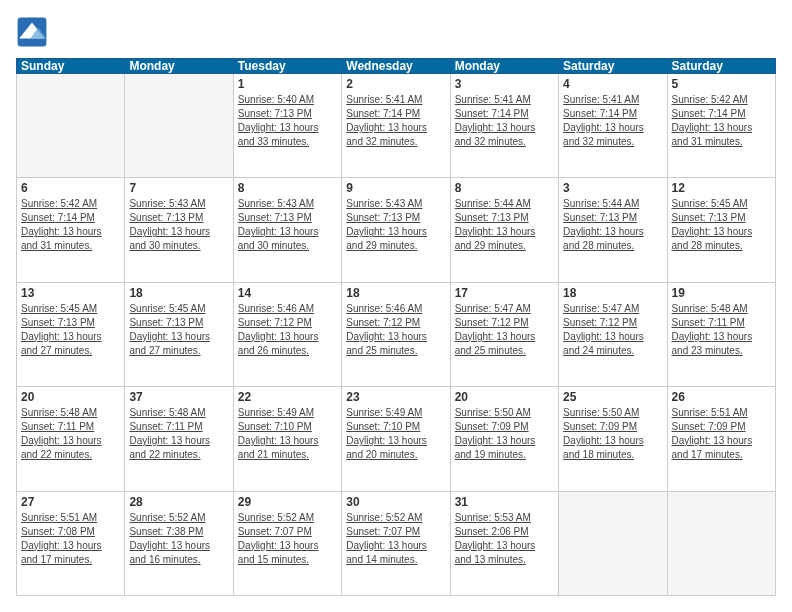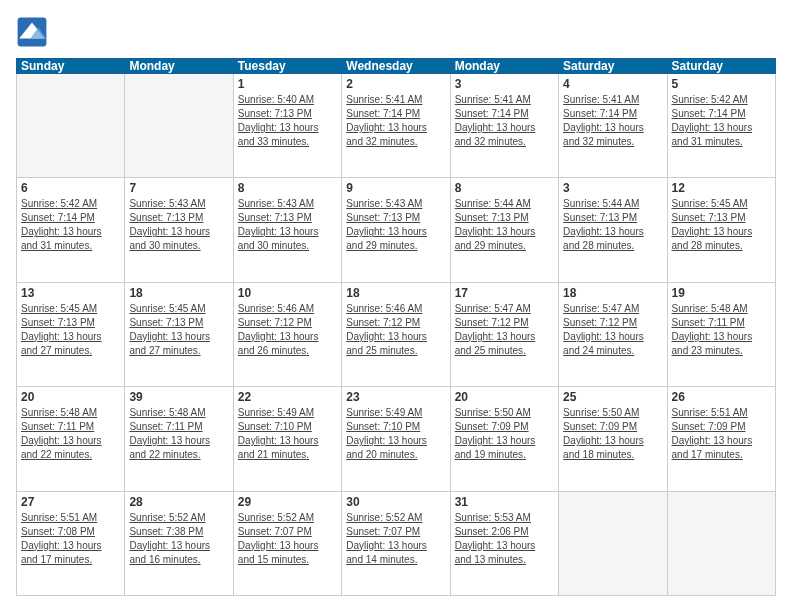--- a/index.html
+++ b/index.html
@@ -221,21 +221,21 @@
 Sunset: 7:13 PM
 Daylight: 13 hours and 27 minutes.</div>
           </td>
           <td>
             <span class="day-num">18</span>
             <div class="day-info">Sunrise: 5:45 AM
 Sunset: 7:13 PM
 Daylight: 13 hours and 27 minutes.</div>
           </td>
           <td>
-            <span class="day-num">10</span>
+            <span class="day-num">14</span>
             <div class="day-info">Sunrise: 5:46 AM
 Sunset: 7:12 PM
 Daylight: 13 hours and 26 minutes.</div>
           </td>
           <td>
             <span class="day-num">18</span>
             <div class="day-info">Sunrise: 5:46 AM
 Sunset: 7:12 PM
 Daylight: 13 hours and 25 minutes.</div>
           </td>
@@ -259,21 +259,21 @@
           </td>
         </tr>
         <tr>
           <td>
             <span class="day-num">20</span>
             <div class="day-info">Sunrise: 5:48 AM
 Sunset: 7:11 PM
 Daylight: 13 hours and 22 minutes.</div>
           </td>
           <td>
-            <span class="day-num">39</span>
+            <span class="day-num">37</span>
             <div class="day-info">Sunrise: 5:48 AM
 Sunset: 7:11 PM
 Daylight: 13 hours and 22 minutes.</div>
           </td>
           <td>
             <span class="day-num">22</span>
             <div class="day-info">Sunrise: 5:49 AM
 Sunset: 7:10 PM
 Daylight: 13 hours and 21 minutes.</div>
           </td>

